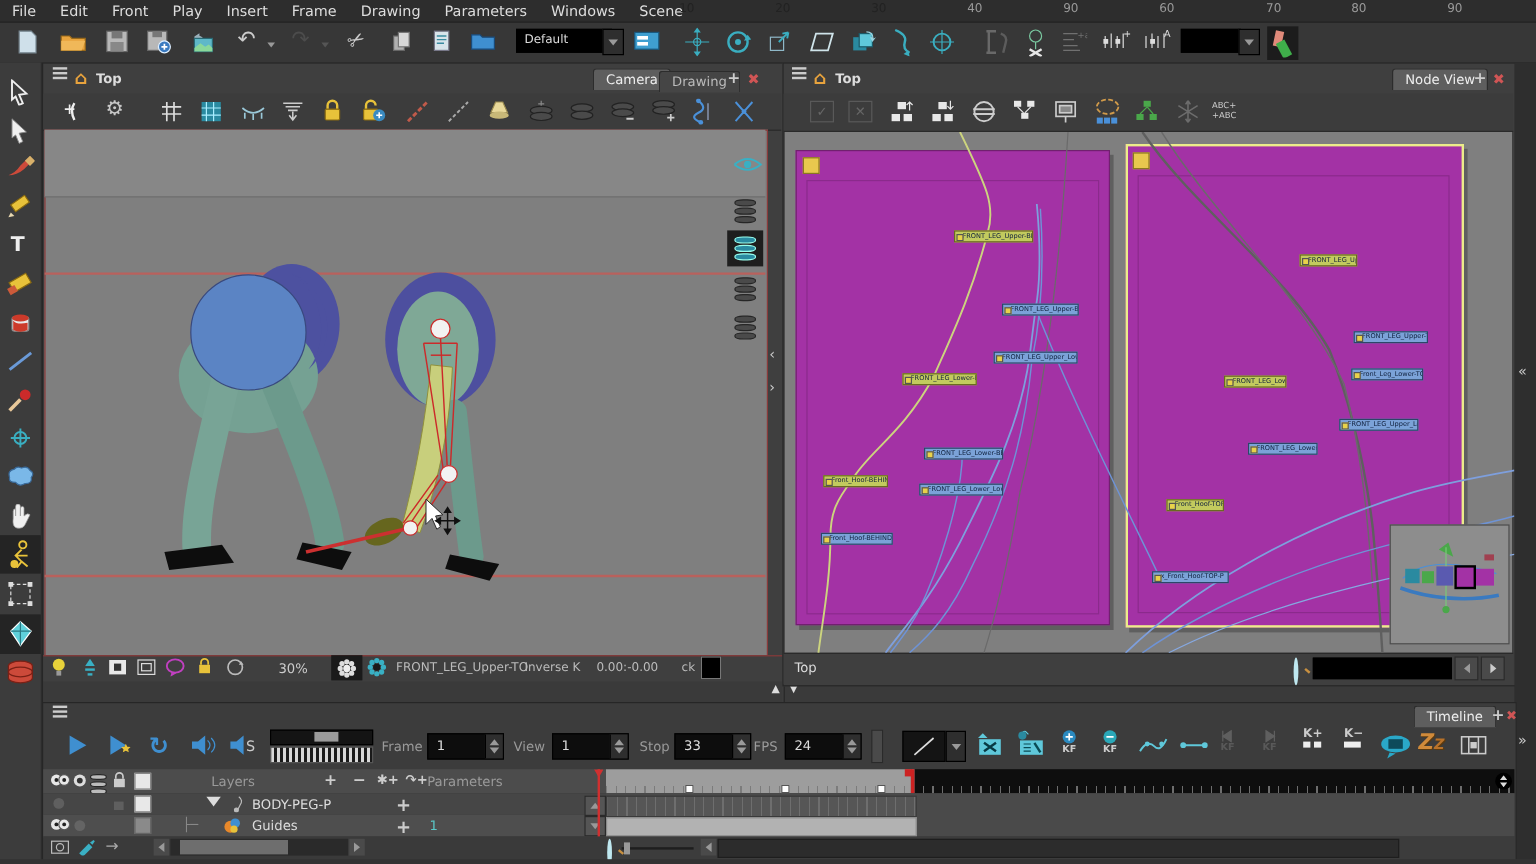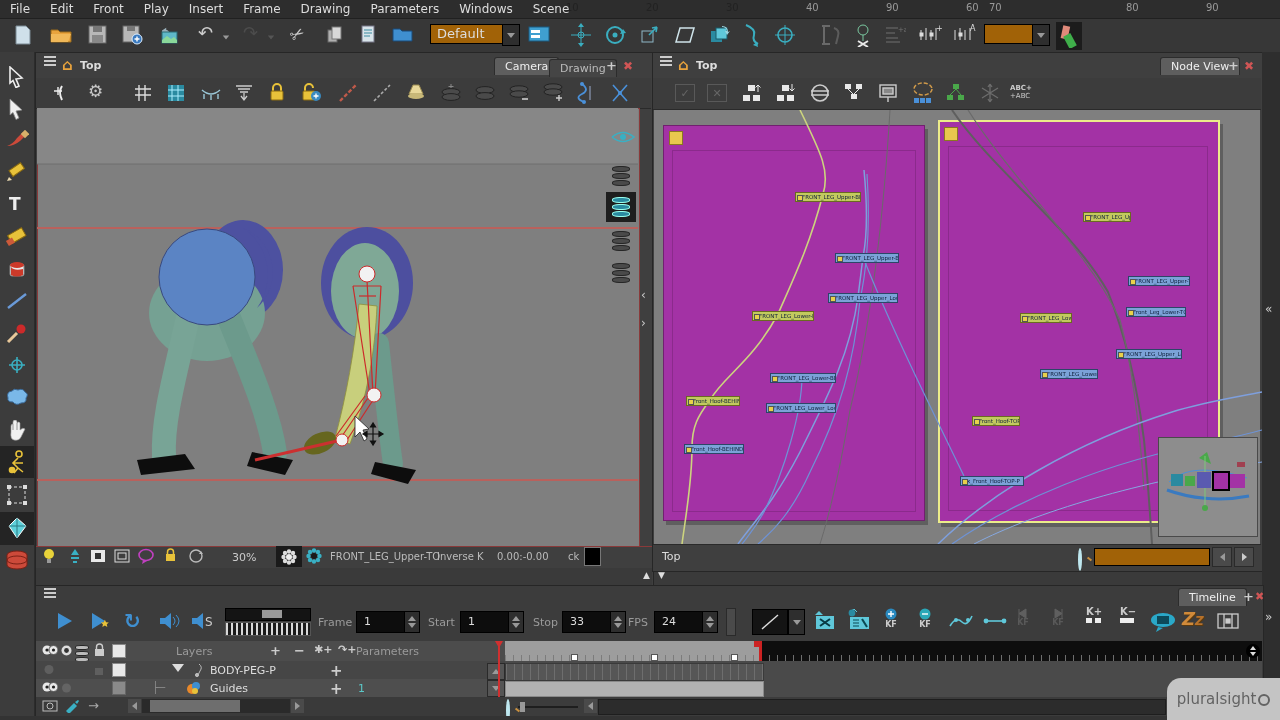--- a/index.html
+++ b/index.html
@@ -8,21 +8,21 @@
   .row{display:flex;align-items:center;}
   .mi{color:#ddd;font-size:12px;padding:1px 10px;cursor:default;}
   .ic{display:inline-flex;align-items:center;justify-content:center;}
   .bars{width:12px;height:2px;background:#ccc;box-shadow:0 4px 0 #ccc,0 8px 0 #ccc;margin-top:-8px;}
   .home{color:#e8a33d;font-size:15px;font-weight:bold;}
   .bc{color:#ddd;font-size:11px;}
   .tab{font-size:11px;color:#bbb;background:#454545;border:1px solid #2c2c2c;border-bottom:none;padding:2px 10px;border-radius:3px 3px 0 0;}
   .tab.active{background:#5e5e5e;color:#eee;}
   .pbtn{color:#ccc;font-size:13px;font-weight:bold;}
   .xbtn{color:#d05555;font-size:12px;font-weight:bold;}
-  .input{background:#a16207;border:1px solid #000;color:#ddd;font-size:13px;}
+  .input{background:#000000;border:1px solid #000;color:#ddd;font-size:10px;}
   .spin{position:absolute;width:62px;height:20px;background:#0d0d0d;border:1px solid #000;}
   .spin .val{position:absolute;left:7px;top:3px;color:#ddd;font-size:11px;}
   .spin .ud{position:absolute;right:0;top:0;width:14px;height:100%;background:#2e2e2e;border-left:1px solid #000;display:flex;flex-direction:column;align-items:center;justify-content:center;gap:2px;}
   .tri-u{width:0;height:0;border-left:4px solid transparent;border-right:4px solid transparent;border-bottom:5px solid #999;}
   .tri-d{width:0;height:0;border-left:4px solid transparent;border-right:4px solid transparent;border-top:5px solid #999;}
   .lbl{color:#9a9a9a;font-size:11px;}
   .node{position:absolute;height:10px;line-height:9px;font-size:5.5px;color:#10203c;border:1px solid #2c4668;overflow:hidden;white-space:nowrap;padding-left:6px;box-sizing:border-box;z-index:6;}
   .node .nsq{position:absolute;left:1px;top:2px;width:4px;height:4px;background:#e8d24a;border:0.5px solid #555;}
   .nb{background:#7ba2d8;}
   .no{background:#c2ca5e;border-color:#6a6a20;}
@@ -653,21 +653,21 @@
         <rect x="13" y="13" width="6" height="5"></rect>
         <path d="M11,7 l-6,6 M11,7 l5,6" stroke="#4aa84a" fill="none"></path>
       </svg>
     </span>
   <span class="abs ic dim" style="left:979px;top:82px">
       <svg width="22" height="22" stroke="#bbb" fill="none" stroke-width="1.3">
         <path d="M11,2 v18 M3,6 l16,10 M19,6 l-16,10 M11,2 l-2,3 M11,2 l2,3 M11,20 l-2,-3 M11,20 l2,-3"></path>
       </svg>
     </span>
   <span class="abs" style="left:1010px;top:84px;line-height:8px;text-align:left;">
-      <span style="font-size:7px;color:#ccc;display:block;font-weight:bold;">ABC+</span>
+      <span style="font-size:7px;color:#ccc;display:block;">ABC+</span>
       <span style="font-size:7px;color:#ccc;display:block;">+ABC</span>
     </span>
 
   
   <div class="abs" style="left:654px;top:110px;width:606px;height:434px;background:#7f7f7f;"></div>
   
   <div class="abs" style="left:663px;top:125px;width:260px;height:394px;background:#a332a5;border:1px solid #71206f;box-shadow:3px 4px 0 rgba(0,0,0,.25);"></div>
   <div class="abs" style="left:672px;top:150px;width:242px;height:360px;border:1px solid #8b2a8c;"></div>
   <span class="abs" style="left:669px;top:131px;width:12px;height:12px;background:#e8c84e;border:1px solid #8a7820;"></span>
   <div class="abs" style="left:938px;top:120px;width:278px;height:399px;background:#a332a5;border:2px solid #ecec8a;box-shadow:3px 4px 0 rgba(0,0,0,.25);"></div>
@@ -773,21 +773,21 @@
     </div>
   <div class="abs" style="left:225px;top:622px;width:84px;height:12px;border:1px solid #555;background:repeating-linear-gradient(90deg,#d8d8d8 0 2px,#1a1a1a 2px 5px);"></div>
   <span class="abs lbl" style="left:318px;top:616px;">Frame</span>
   <div class="spin" style="left:356px;top:611px;">
       <span class="val">1</span>
       <span class="ud">
         <i class="tri-u"></i>
         <i class="tri-d"></i>
       </span>
     </div>
-  <span class="abs lbl" style="left:428px;top:616px;">Start</span>
+  <span class="abs lbl" style="left:428px;top:616px;">View</span>
   <div class="spin" style="left:460px;top:611px;">
       <span class="val">1</span>
       <span class="ud">
         <i class="tri-u"></i>
         <i class="tri-d"></i>
       </span>
     </div>
   <span class="abs lbl" style="left:533px;top:616px;">Stop</span>
   <div class="spin" style="left:562px;top:611px;">
       <span class="val">33</span>
@@ -1017,21 +1017,21 @@
   
   <div class="abs" style="left:505px;top:641px;width:757px;height:20px;background:#0e0e0e;"></div>
   <div class="abs" style="left:505px;top:641px;width:257px;height:20px;background:#9d9d9d;"></div>
   <div class="abs" style="left:505px;top:655px;width:757px;height:6px;background:repeating-linear-gradient(90deg,rgba(120,120,120,.9) 0 1px,transparent 1px 8px);"></div>
   <span class="rtick" style="left:566px;color:#222;">10</span>
   <span class="rtick" style="left:646px;color:#222;">20</span>
   <span class="rtick" style="left:726px;color:#222;">30</span>
   <span class="rtick" style="left:806px;color:#999;">40</span>
   <span class="rtick" style="left:886px;color:#999;">90</span>
   <span class="rtick" style="left:966px;color:#999;">60</span>
-  <span class="rtick" style="left:989px;color:#999;">70</span>
+  <span class="rtick" style="left:1055px;color:#999;">70</span>
   <span class="rtick" style="left:1126px;color:#999;">80</span>
   <span class="rtick" style="left:1206px;color:#999;">90</span>
   <span class="abs" style="left:571px;top:654px;width:5px;height:5px;background:#fff;border:1px solid #555;"></span>
   <span class="abs" style="left:651px;top:654px;width:5px;height:5px;background:#fff;border:1px solid #555;"></span>
   <span class="abs" style="left:731px;top:654px;width:5px;height:5px;background:#fff;border:1px solid #555;"></span>
   <span class="abs" style="left:759px;top:641px;width:3px;height:20px;background:#cc2222;"></span>
   <span class="abs" style="left:754px;top:641px;width:6px;height:6px;background:#cc2222;"></span>
   <span class="abs ic" style="left:1246px;top:644px;width:14px;height:14px;background:#000;border-radius:50%;">
       <svg width="8" height="10">
         <path d="M4,0 l3,4 h-6 z M4,10 l3,-4 h-6 z" fill="#ddd"></path>
@@ -1048,20 +1048,16 @@
   <span class="abs mag" style="left:502px;top:701px;"></span>
   <div class="abs" style="left:518px;top:706px;width:60px;height:2px;background:#1e1e1e;">
       <span class="abs" style="left:2px;top:-4px;width:5px;height:10px;background:#999;"></span>
     </div>
   <span class="abs ic" style="left:584px;top:699px;width:13px;height:14px;background:#4a4a4a;">
       <span style="width:0;height:0;border-top:4px solid transparent;border-bottom:4px solid transparent;border-right:5px solid #999;"></span>
     </span>
   <div class="abs" style="left:598px;top:699px;width:566px;height:14px;background:#2c2c2c;border:1px solid #1e1e1e;"></div>
 
   
-  <div class="abs ic" style="left:1167px;top:678px;width:113px;height:42px;background:#c4c4c4;border-radius:14px 0 0 0;z-index:9;">
-    <span style="color:#636363;font-size:15px;">pluralsight</span>
-      <span class="wm-o"></span>
-  </div>
 
   
   <div class="abs" style="left:0;top:716px;width:1280px;height:4px;background:#333;"></div>
 </div>
 
 </body></html>

